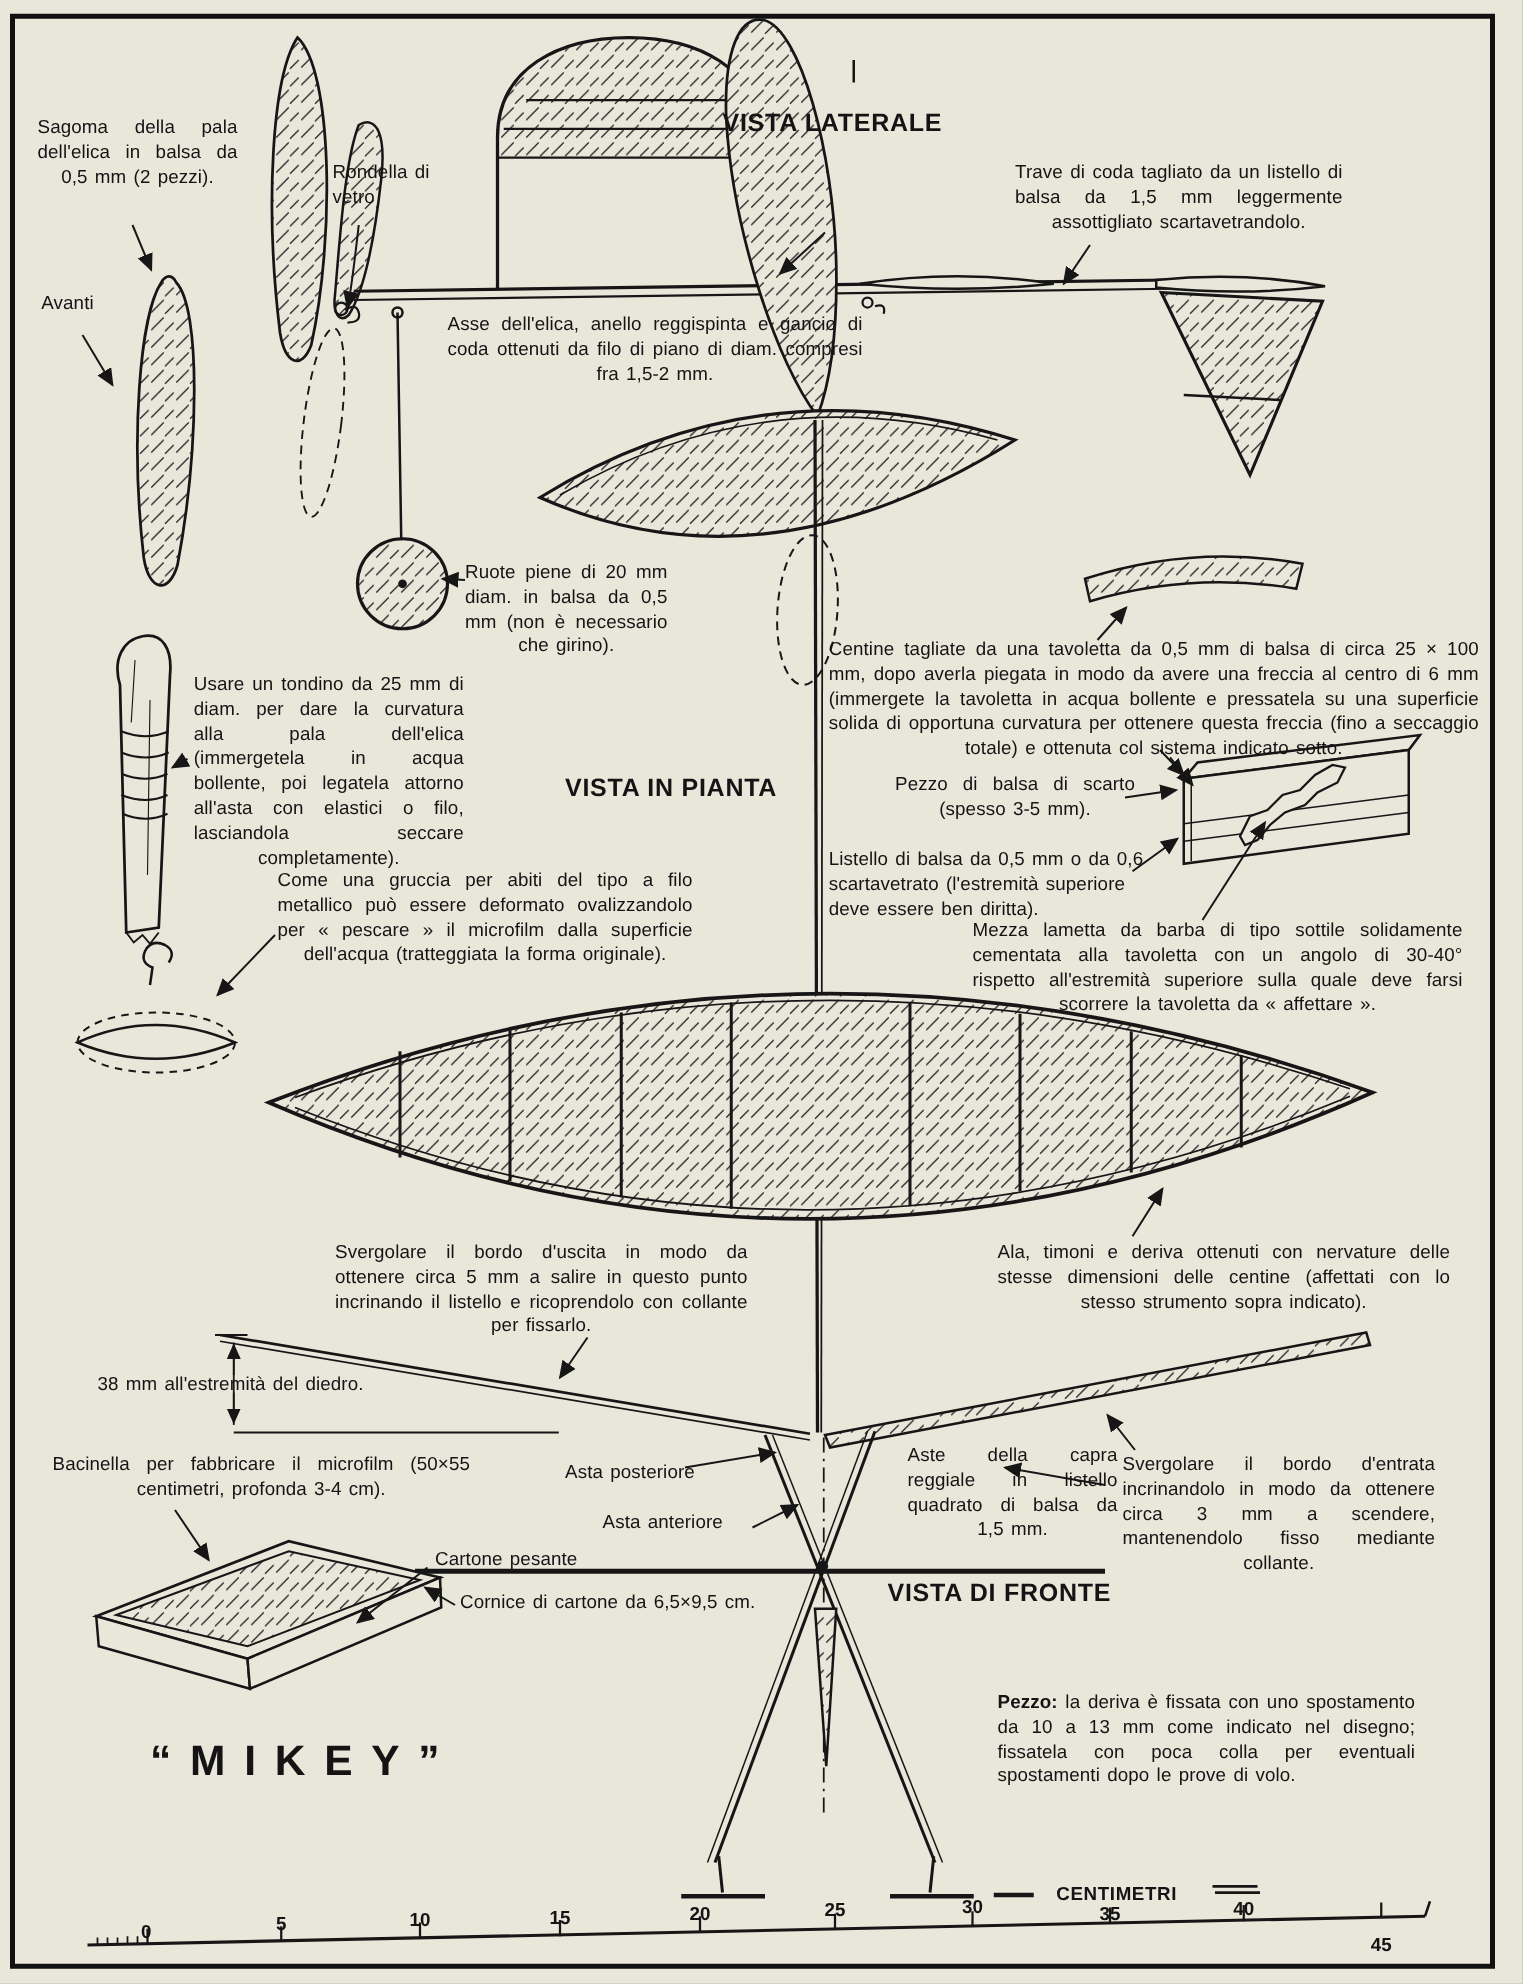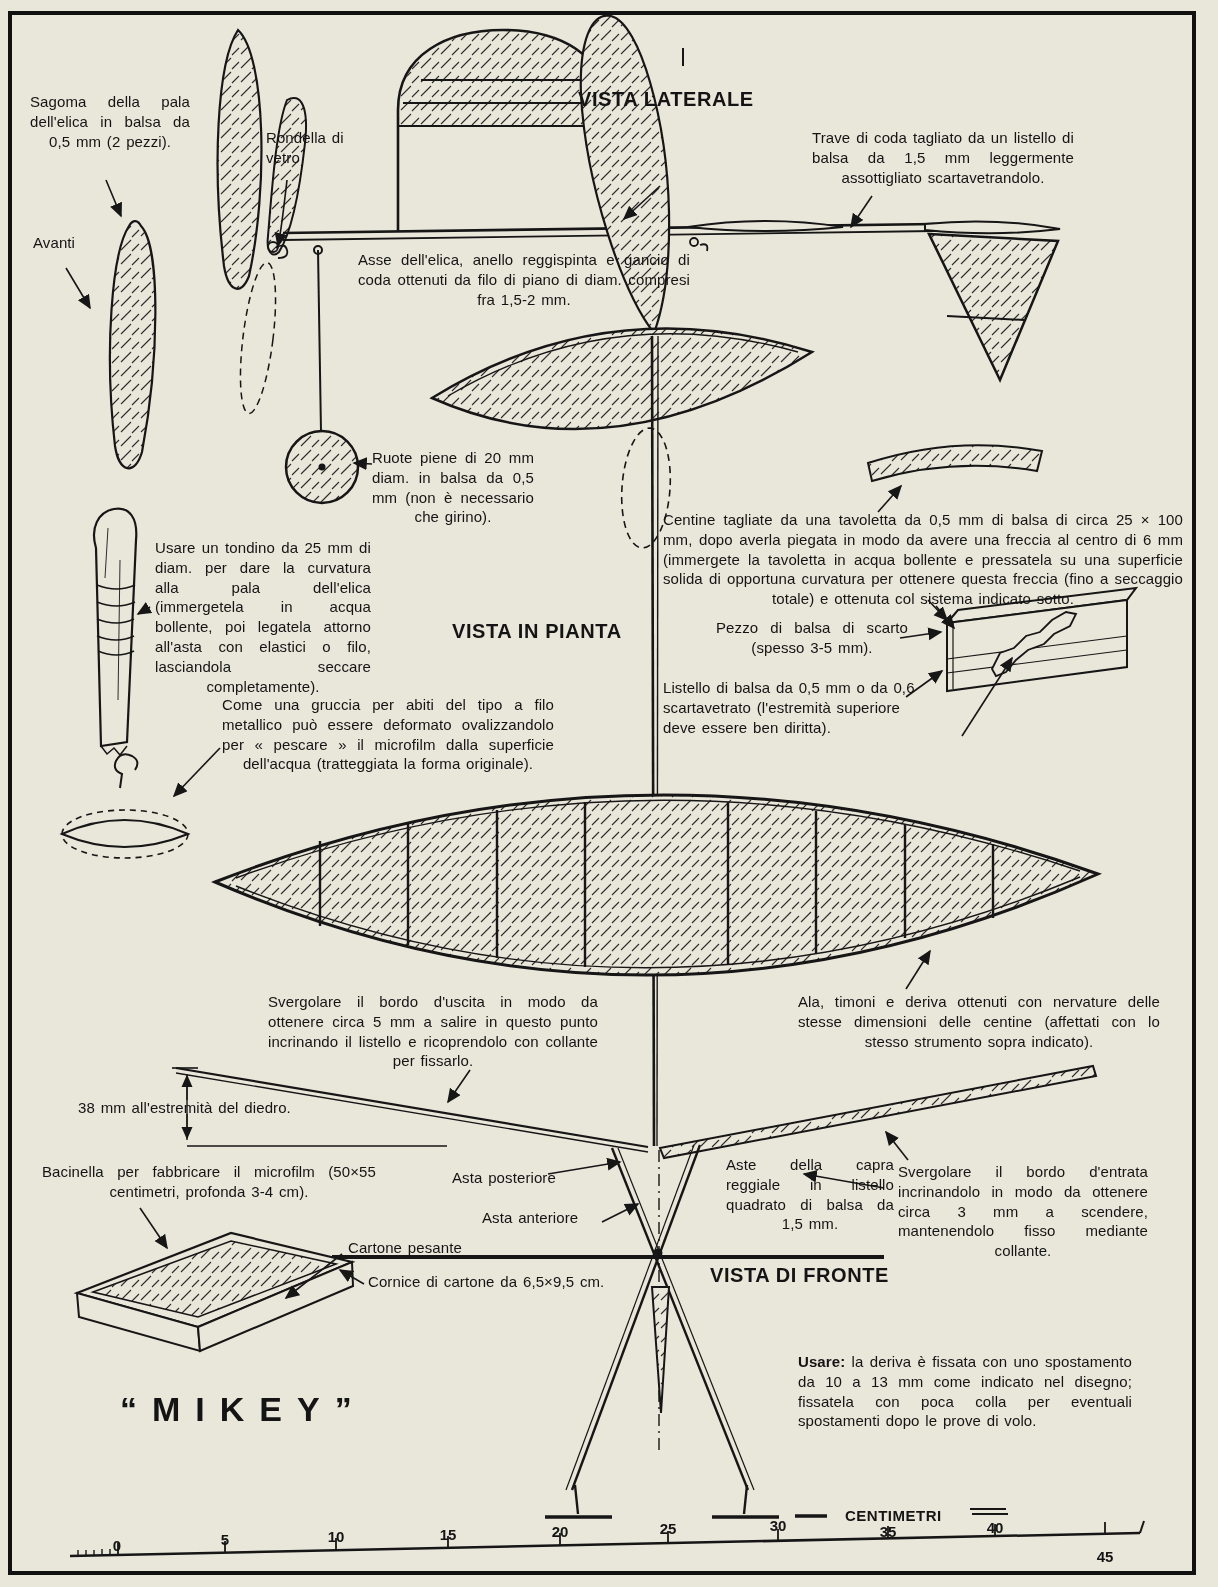--- a/index.html
+++ b/index.html
@@ -225,33 +225,34 @@
   <div class="ann left" style="left:33px;top:233px;width:80px;">Avanti</div>
   <div class="ann left" style="left:266px;top:128px;width:100px;">Rondella di vetro</div>
   <div class="ann" style="left:812px;top:128px;width:262px;">Trave di coda tagliato da un listello di balsa da 1,5 mm leggermente assottigliato scartavetrandolo.</div>
   <div class="ann" style="left:358px;top:250px;width:332px;">Asse dell'elica, anello reggispinta e gancio di coda ottenuti da filo di piano di diam. compresi fra 1,5-2 mm.</div>
   <div class="ann" style="left:372px;top:448px;width:162px;">Ruote piene di 20 mm diam. in balsa da 0,5 mm (non è necessario che girino).</div>
   <div class="ann" style="left:155px;top:538px;width:216px;">Usare un tondino da 25 mm di diam. per dare la curvatura alla pala dell'elica (immergetela in acqua bollente, poi legatela attorno all'asta con elastici o filo, lasciandola seccare completamente).</div>
   <div class="ann" style="left:663px;top:510px;width:520px;">Centine tagliate da una tavoletta da 0,5 mm di balsa di circa 25 × 100 mm, dopo averla piegata in modo da avere una freccia al centro di 6 mm (immergete la tavoletta in acqua bollente e pressatela su una superficie solida di opportuna curvatura per ottenere questa freccia (fino a seccaggio totale) e ottenuta col sistema indicato sotto.</div>
   <div class="ann" style="left:716px;top:618px;width:192px;">Pezzo di balsa di scarto (spesso 3-5 mm).</div>
   <div class="ann left" style="left:663px;top:678px;width:260px;">Listello di balsa da 0,5 mm o da 0,6 scartavetrato (l'estremità superiore deve essere ben diritta).</div>
   <div class="ann" style="left:222px;top:695px;width:332px;">Come una gruccia per abiti del tipo a filo metallico può essere deformato ovalizzandolo per « pescare » il microfilm dalla superficie dell'acqua (tratteggiata la forma originale).</div>
+  <div class="ann" style="left:778px;top:735px;width:392px;">Mezza lametta da barba di tipo sottile solidamente cementata alla tavoletta con un angolo di 30-40° rispetto all'estremità superiore sulla quale deve farsi scorrere la tavoletta da « affettare ».</div>
   <div class="ann" style="left:268px;top:992px;width:330px;">Svergolare il bordo d'uscita in modo da ottenere circa 5 mm a salire in questo punto incrinando il listello e ricoprendolo con collante per fissarlo.</div>
   <div class="ann" style="left:798px;top:992px;width:362px;">Ala, timoni e deriva ottenuti con nervature delle stesse dimensioni delle centine (affettati con lo stesso strumento sopra indicato).</div>
   <div class="ann left" style="left:78px;top:1098px;width:250px;">38 mm all'estremità del diedro.</div>
   <div class="ann" style="left:42px;top:1162px;width:334px;">Bacinella per fabbricare il microfilm (50×55 centimetri, profonda 3-4 cm).</div>
   <div class="ann left" style="left:452px;top:1168px;width:140px;text-align:right;">Asta posteriore</div>
   <div class="ann left" style="left:482px;top:1208px;width:140px;">Asta anteriore</div>
   <div class="ann" style="left:726px;top:1155px;width:168px;">Aste della capra reggiale in listello quadrato di balsa da 1,5 mm.</div>
   <div class="ann" style="left:898px;top:1162px;width:250px;">Svergolare il bordo d'entrata incrinandolo in modo da ottenere circa 3 mm a scendere, mantenendolo fisso mediante collante.</div>
   <div class="ann left" style="left:348px;top:1238px;width:170px;">Cartone pesante</div>
   <div class="ann left" style="left:368px;top:1272px;width:300px;">Cornice di cartone da 6,5×9,5 cm.</div>
 
   <div class="ann left nota" style="left:798px;top:1352px;width:334px;text-align:justify;text-align-last:left;">
-    <b>Usare:</b><span> la deriva è fissata con uno spostamento da 10 a 13 mm come indicato nel disegno; fissatela con poca colla per eventuali spostamenti dopo le prove di volo.</span>
+    <b>Pezzo:</b><span> la deriva è fissata con uno spostamento da 10 a 13 mm come indicato nel disegno; fissatela con poca colla per eventuali spostamenti dopo le prove di volo.</span>
   </div>
 
   <div class="mikey" style="left:120px;top:1390px;">“MIKEY”</div>
 
   <span class="cm" style="left:845px;top:1507px;">CENTIMETRI</span>
   <span class="rn" style="left:100px;top:1537px;">0</span>
   <span class="rn" style="left:208px;top:1531px;">5</span>
   <span class="rn" style="left:319px;top:1528px;">10</span>
   <span class="rn" style="left:431px;top:1526px;">15</span>
   <span class="rn" style="left:543px;top:1523px;">20</span>

